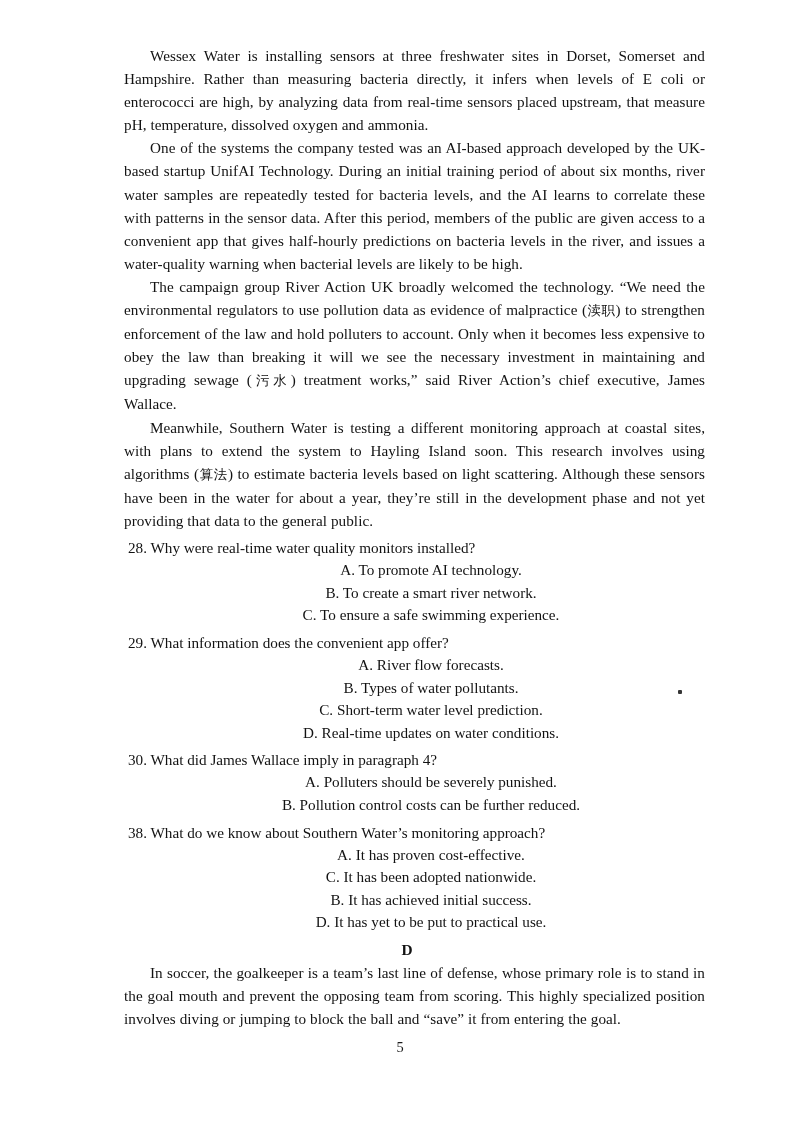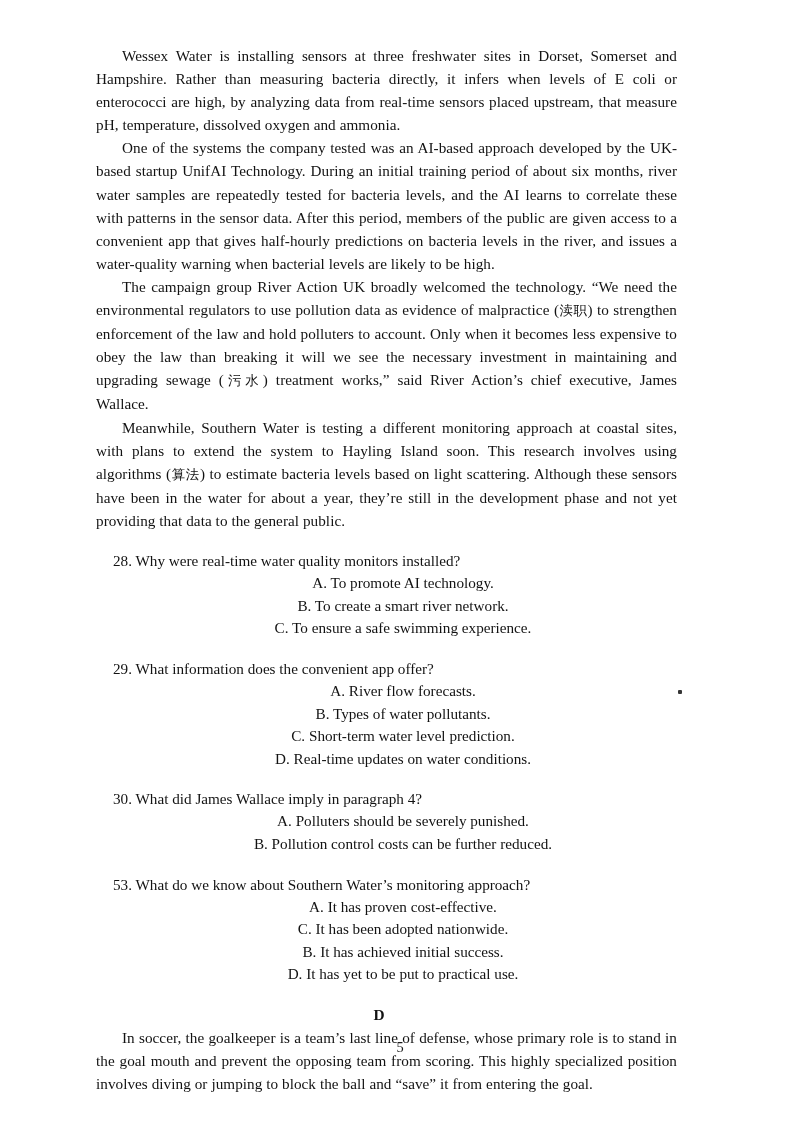--- a/index.html
+++ b/index.html
@@ -22,21 +22,21 @@
     left: 0;
     top: 0;
     width: 800px;
     height: 1130px;
     background: #ffffff;
   }
 
   
   #content {
     position: absolute;
-    left: 96px;
+    left: 124px;
     top: 44px;
     width: 581px;
   }
 
   p.body-para {
     margin: 0;
     text-align: justify;
     text-justify: inter-word;
     text-indent: 26px;
     font-size: 15.2px;
@@ -46,21 +46,21 @@
   }
 
   .cjk {
     font-family: "DejaVu Sans", "Liberation Sans", sans-serif;
     font-size: 13.4px;
     margin-top: 21px;
   }
 
   
   .qblock {
-    margin: 17px;
+    margin: 4px;
     padding: 0;
   }
   .question {
     margin: 0;
     font-size: 15.2px;
     line-height: 23.1px;
     text-indent: -3px;
     padding-left: 3px;
     text-align: left;
     white-space: nowrap;
@@ -137,21 +137,21 @@
       <p class="option">D. Real-time updates on water conditions.</p>
     </div>
 
     <div class="qblock">
       <p class="question">30. What did James Wallace imply in paragraph 4?</p>
       <p class="option">A. Polluters should be severely punished.</p>
       <p class="option">B. Pollution control costs can be further reduced.</p>
     </div>
 
     <div class="qblock">
-      <p class="question">53. What do we know about Southern Water’s monitoring approach?</p>
+      <p class="question">38. What do we know about Southern Water’s monitoring approach?</p>
       <p class="option">A. It has proven cost-effective.</p>
       <p class="option">C. It has been adopted nationwide.</p>
       <p class="option">B. It has achieved initial success.</p>
       <p class="option">D. It has yet to be put to practical use.</p>
     </div>
 
     <p class="section-letter">D</p>
 
     <p class="body-para">In soccer, the goalkeeper is a team’s last line of defense, whose primary role is to stand in the goal mouth and prevent the opposing team from scoring. This highly specialized position involves diving or jumping to block the ball and “save” it from entering the goal.</p>
 

